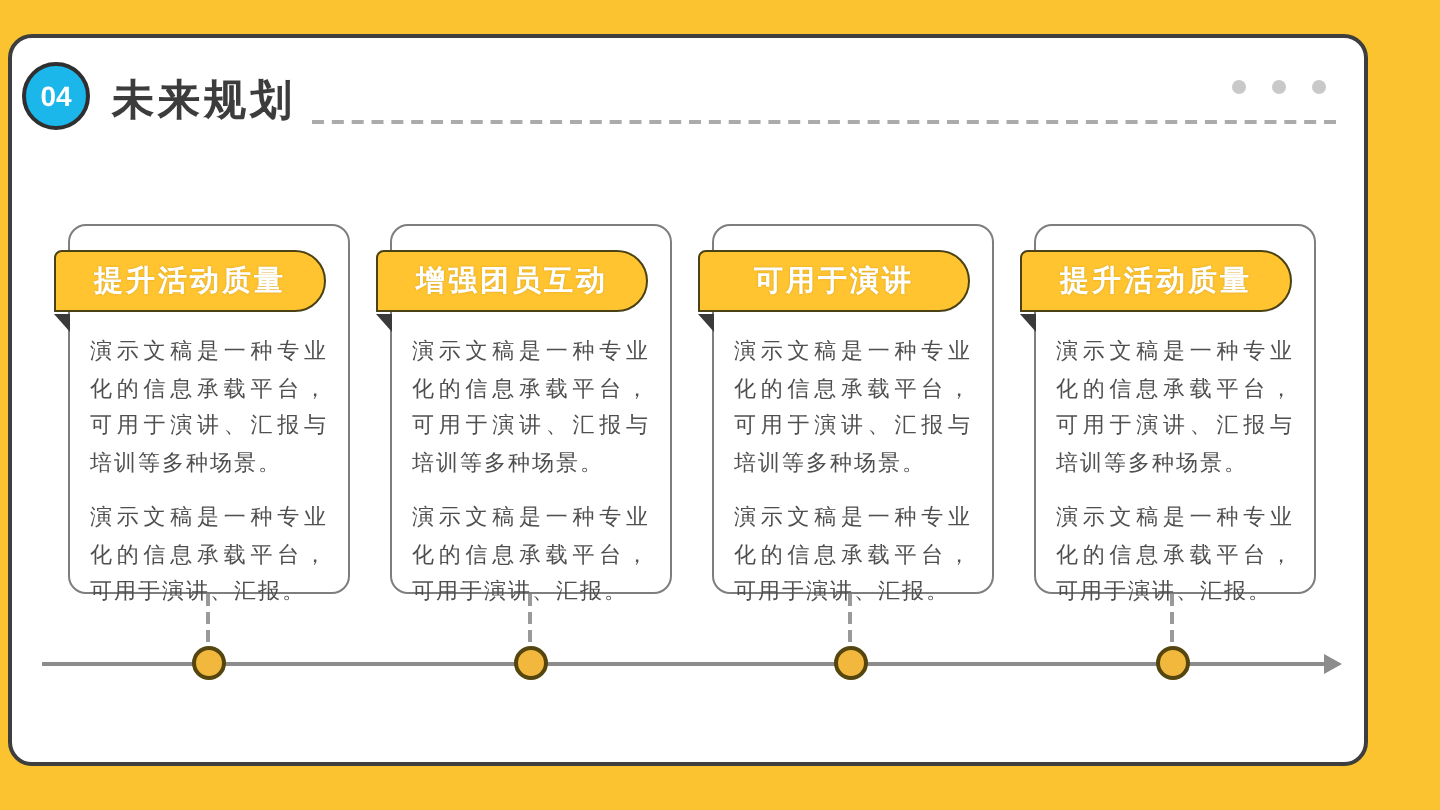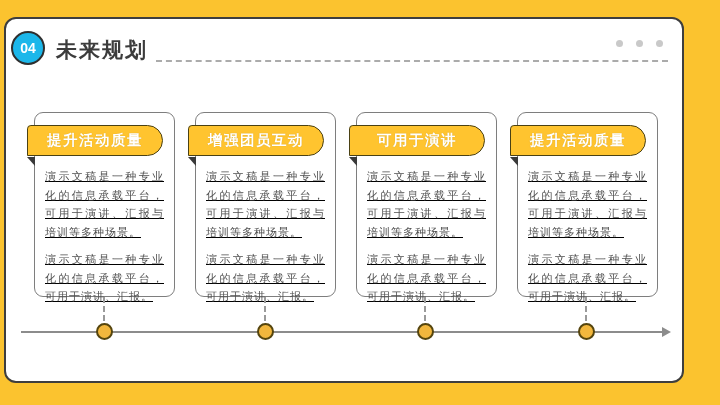--- a/index.html
+++ b/index.html
@@ -47,21 +47,21 @@
     border-radius:4px 16px 16px 0;box-sizing:border-box;
     display:flex;align-items:center;justify-content:center;
     color:#FFFFFF;font-size:14.5px;font-weight:bold;letter-spacing:1.5px;
     text-shadow:0 0 1px rgba(120,90,0,.35);
   }
   .ribbon-fold{
     position:absolute;left:-8px;top:44px;width:8px;height:9px;
     background:#3A3A3A;
     clip-path:polygon(0 0,100% 0,100% 100%);
   }
-  .card-body{padding:54px 10px 0 10px;text-decoration:underline;}
+  .card-body{padding:54px 10px 0 10px;}
   .card-body p{
     margin:0 0 9px 0;font-size:11px;line-height:18.5px;
     color:#4F4F4F;letter-spacing:1px;text-align:justify;
   }
   
   .connector{
     position:absolute;top:278px;width:0;height:33px;
     border-left:2px dashed #9A9A9A;
   }
   .timeline-line{

